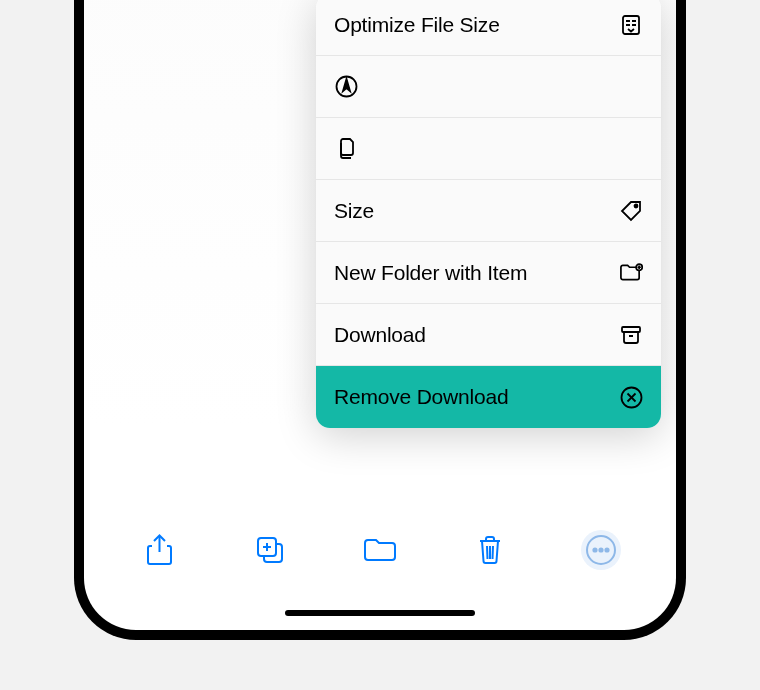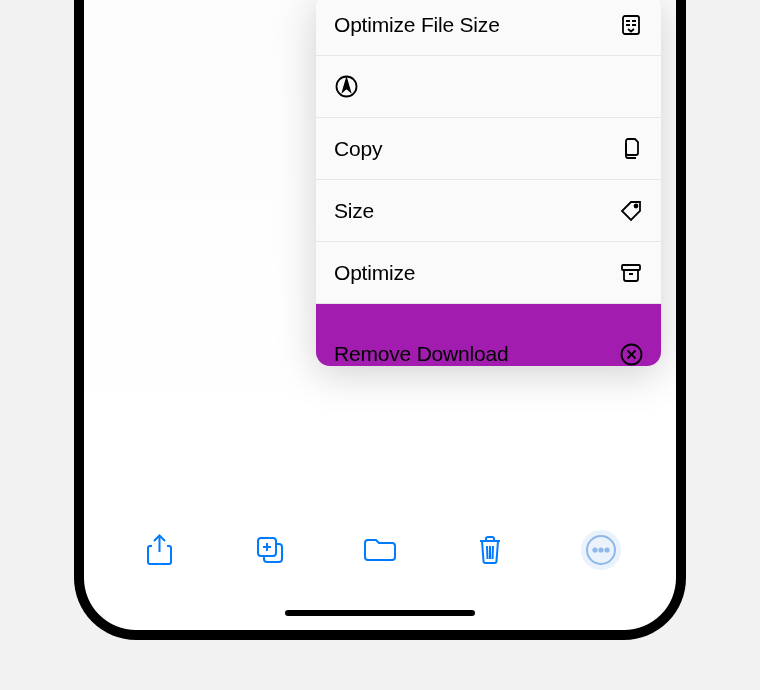--- a/index.html
+++ b/index.html
@@ -49,22 +49,21 @@
       justify-content: space-between;
       padding: 0 18px;
       height: 62px;
       border-bottom: 1px solid rgba(0,0,0,0.08);
       font-size: 21px;
       color: #000;
       letter-spacing: -0.2px;
     }
     .menu-item:last-child {
       border-bottom: none;
-      background: #a21caf;
-      align-items: flex-end;
+      background: #14b8a6;
     }
     .menu-icon {
       width: 24px;
       height: 24px;
       display: flex;
       align-items: center;
       justify-content: center;
       flex-shrink: 0;
     }
     .menu-label {
@@ -127,39 +126,49 @@
       </div>
       <div class="menu-item">
         <span class="menu-icon">
           <svg width="23" height="23" viewBox="0 0 23 23" fill="none" stroke="#000" stroke-width="1.8">
             <circle cx="11.5" cy="11.5" r="10"></circle>
             <path d="M11.5 4 L8 16 L11.5 13 L15 16 Z" fill="#000"></path>
           </svg>
         </span>
       </div>
       <div class="menu-item">
-        <span class="menu-label">Copy</span>
         <span class="menu-icon">
           <svg width="23" height="23" viewBox="0 0 23 23" fill="none" stroke="#000" stroke-width="1.8">
             <path d="M8 2 h7 l3 3 v11 a2 2 0 0 1 -2 2 h-8 a2 2 0 0 1 -2 -2 v-12 a2 2 0 0 1 2 -2 z"></path>
             <path d="M6 6 v13 a2 2 0 0 0 2 2 h8"></path>
           </svg>
         </span>
       </div>
       <div class="menu-item">
         <span class="menu-label">Size</span>
         <span class="menu-icon">
           <svg width="24" height="24" viewBox="0 0 24 24" fill="none" stroke="#000" stroke-width="1.8">
             <path d="M12 3 L21 3 L21 12 L12 21 L3 12 Z" transform="rotate(0 12 12)"></path>
             <circle cx="17" cy="7" r="1.5" fill="#000"></circle>
           </svg>
         </span>
       </div>
       <div class="menu-item">
-        <span class="menu-label">Optimize</span>
+        <span class="menu-label">New Folder with Item</span>
+        <span class="menu-icon">
+          <svg width="25" height="22" viewBox="0 0 25 22" fill="none" stroke="#000" stroke-width="1.8">
+            <path d="M2 5 a2 2 0 0 1 2-2 h5 l2 2 h8 a2 2 0 0 1 2 2 v9 a2 2 0 0 1 -2 2 h-15 a2 2 0 0 1 -2 -2 z"></path>
+            <circle cx="21" cy="5" r="3.2" fill="#fff"></circle>
+            <line x1="21" y1="3.2" x2="21" y2="6.8"></line>
+              <line x1="19.2" y1="5" x2="22.8" y2="5"></line>
+          </svg>
+        </span>
+      </div>
+      <div class="menu-item">
+        <span class="menu-label">Download</span>
         <span class="menu-icon">
           <svg width="22" height="22" viewBox="0 0 22 22" fill="none" stroke="#000" stroke-width="1.8">
             <rect x="2" y="3" width="18" height="5" rx="1"></rect>
             <path d="M4 8 v9 a2 2 0 0 0 2 2 h10 a2 2 0 0 0 2 -2 v-9"></path>
             <line x1="9" y1="12" x2="13" y2="12"></line>
           </svg>
         </span>
       </div>
       <div class="menu-item">
         <span class="menu-label">Remove Download</span>

